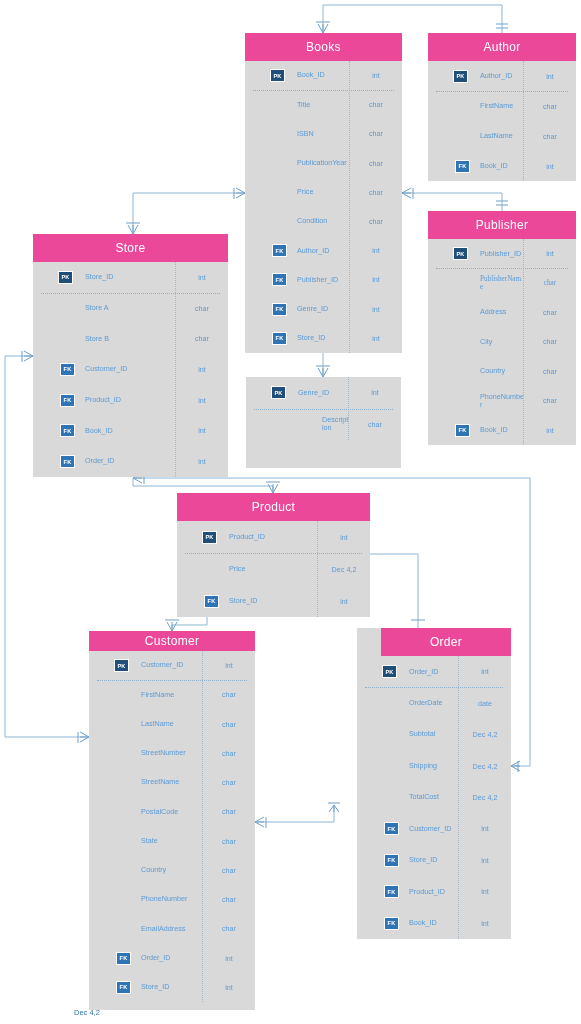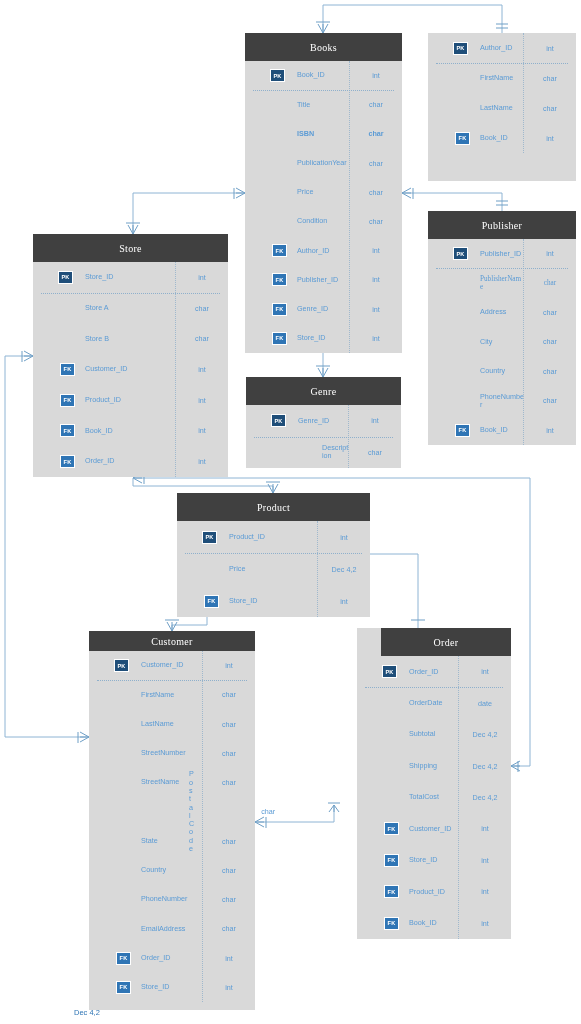--- a/index.html
+++ b/index.html
@@ -5,23 +5,23 @@
   html,body{margin:0;padding:0;background:#ffffff;}
   body{width:581px;height:1024px;position:relative;overflow:hidden;
        font-family:"Liberation Sans", sans-serif;}
   #canvas{position:absolute;left:0;top:0;width:581px;height:1024px;}
 
   
   #wires{position:absolute;left:0;top:0;width:581px;height:1024px;}
 
   
   .entity{position:absolute;background:#d9d9d9;box-sizing:border-box;}
-  .entity .title{background:#404040;color:#ffffff;text-align:center;
-      font-size:10px;letter-spacing:.3px;display:flex;align-items:center;
-      justify-content:center;font-family:Liberation Serif, serif;}
+  .entity .title{background:#ec4899;color:#ffffff;text-align:center;
+      font-size:12px;letter-spacing:.3px;display:flex;align-items:center;
+      justify-content:center;}
   .rows{position:relative;}
   .row{display:flex;align-items:center;position:relative;box-sizing:border-box;}
   .keycell{width:44px;flex:none;display:flex;align-items:center;
       justify-content:flex-end;padding-right:4px;box-sizing:border-box;}
   .keycell.indent{justify-content:flex-end;padding-right:2px;}
   .namecell{flex:1;color:#5b9bd5;font-size:7.2px;padding-left:8px;
       box-sizing:border-box;line-height:1.15;word-break:break-all;}
   .typecell{width:52px;flex:none;color:#5b9bd5;font-size:7.2px;
       text-align:center;box-sizing:border-box;}
   .badge{width:15px;height:13px;background:#2f75b5;color:#ffffff;
@@ -111,21 +111,21 @@
               <div class="badge pk">PK</div>
             </div>
             <div class="namecell">Book_ID</div>
             <div class="typecell">int</div>
           </div>
           <div class="row" style="height: 29.2px;">
             <div class="keycell"></div>
             <div class="namecell">Title</div>
             <div class="typecell">char</div>
           </div>
-          <div class="row" style="height: 29.2px; font-weight: bold;">
+          <div class="row" style="height: 29.2px;">
             <div class="keycell"></div>
             <div class="namecell">ISBN</div>
             <div class="typecell">char</div>
           </div>
           <div class="row" style="height: 29.2px;">
             <div class="keycell"></div>
             <div class="namecell">PublicationYear</div>
             <div class="typecell">char</div>
           </div>
           <div class="row" style="height: 29.2px;">
@@ -164,20 +164,21 @@
               <div class="badge">FK</div>
             </div>
             <div class="namecell">Store_ID</div>
             <div class="typecell">int</div>
           </div>
           <div class="vsep" style="right: 52px;"></div>
           <div class="hsep" style="top: 29.2px;"></div>
         </div>
       </div>
       <div class="entity" style="left: 428px; top: 33px; width: 148px; height: 148px;">
+        <div class="title" style="height: 28px;">Author</div>
         <div class="rows" style="height: 120px;">
           <div class="row" style="height: 30px;">
             <div class="keycell">
               <div class="badge pk">PK</div>
             </div>
             <div class="namecell">Author_ID</div>
             <div class="typecell">int</div>
           </div>
           <div class="row" style="height: 30px;">
             <div class="keycell"></div>
@@ -292,21 +293,20 @@
               <div class="badge">FK</div>
             </div>
             <div class="namecell">Order_ID</div>
             <div class="typecell">int</div>
           </div>
           <div class="vsep" style="right: 52px;"></div>
           <div class="hsep" style="top: 30.7143px;"></div>
         </div>
       </div>
       <div class="entity" style="left: 246px; top: 377px; width: 155px; height: 91px;">
-        <div class="title" style="height: 28px;">Genre</div>
         <div class="rows" style="height: 63px;">
           <div class="row" style="height: 31.5px;">
             <div class="keycell">
               <div class="badge pk">PK</div>
             </div>
             <div class="namecell">Genre_ID</div>
             <div class="typecell">int</div>
           </div>
           <div class="row" style="height: 31.5px; margin-left: 24px;">
             <div class="keycell"></div>
@@ -366,21 +366,21 @@
           <div class="row" style="height: 29.25px;">
             <div class="keycell"></div>
             <div class="namecell">StreetNumber</div>
             <div class="typecell">char</div>
           </div>
           <div class="row" style="height: 29.25px;">
             <div class="keycell"></div>
             <div class="namecell">StreetName</div>
             <div class="typecell">char</div>
           </div>
-          <div class="row" style="height: 29.25px; gap: 48px;">
+          <div class="row" style="height: 29.25px;">
             <div class="keycell"></div>
             <div class="namecell">PostalCode</div>
             <div class="typecell">char</div>
           </div>
           <div class="row" style="height: 29.25px;">
             <div class="keycell"></div>
             <div class="namecell">State</div>
             <div class="typecell">char</div>
           </div>
           <div class="row" style="height: 29.25px;">

